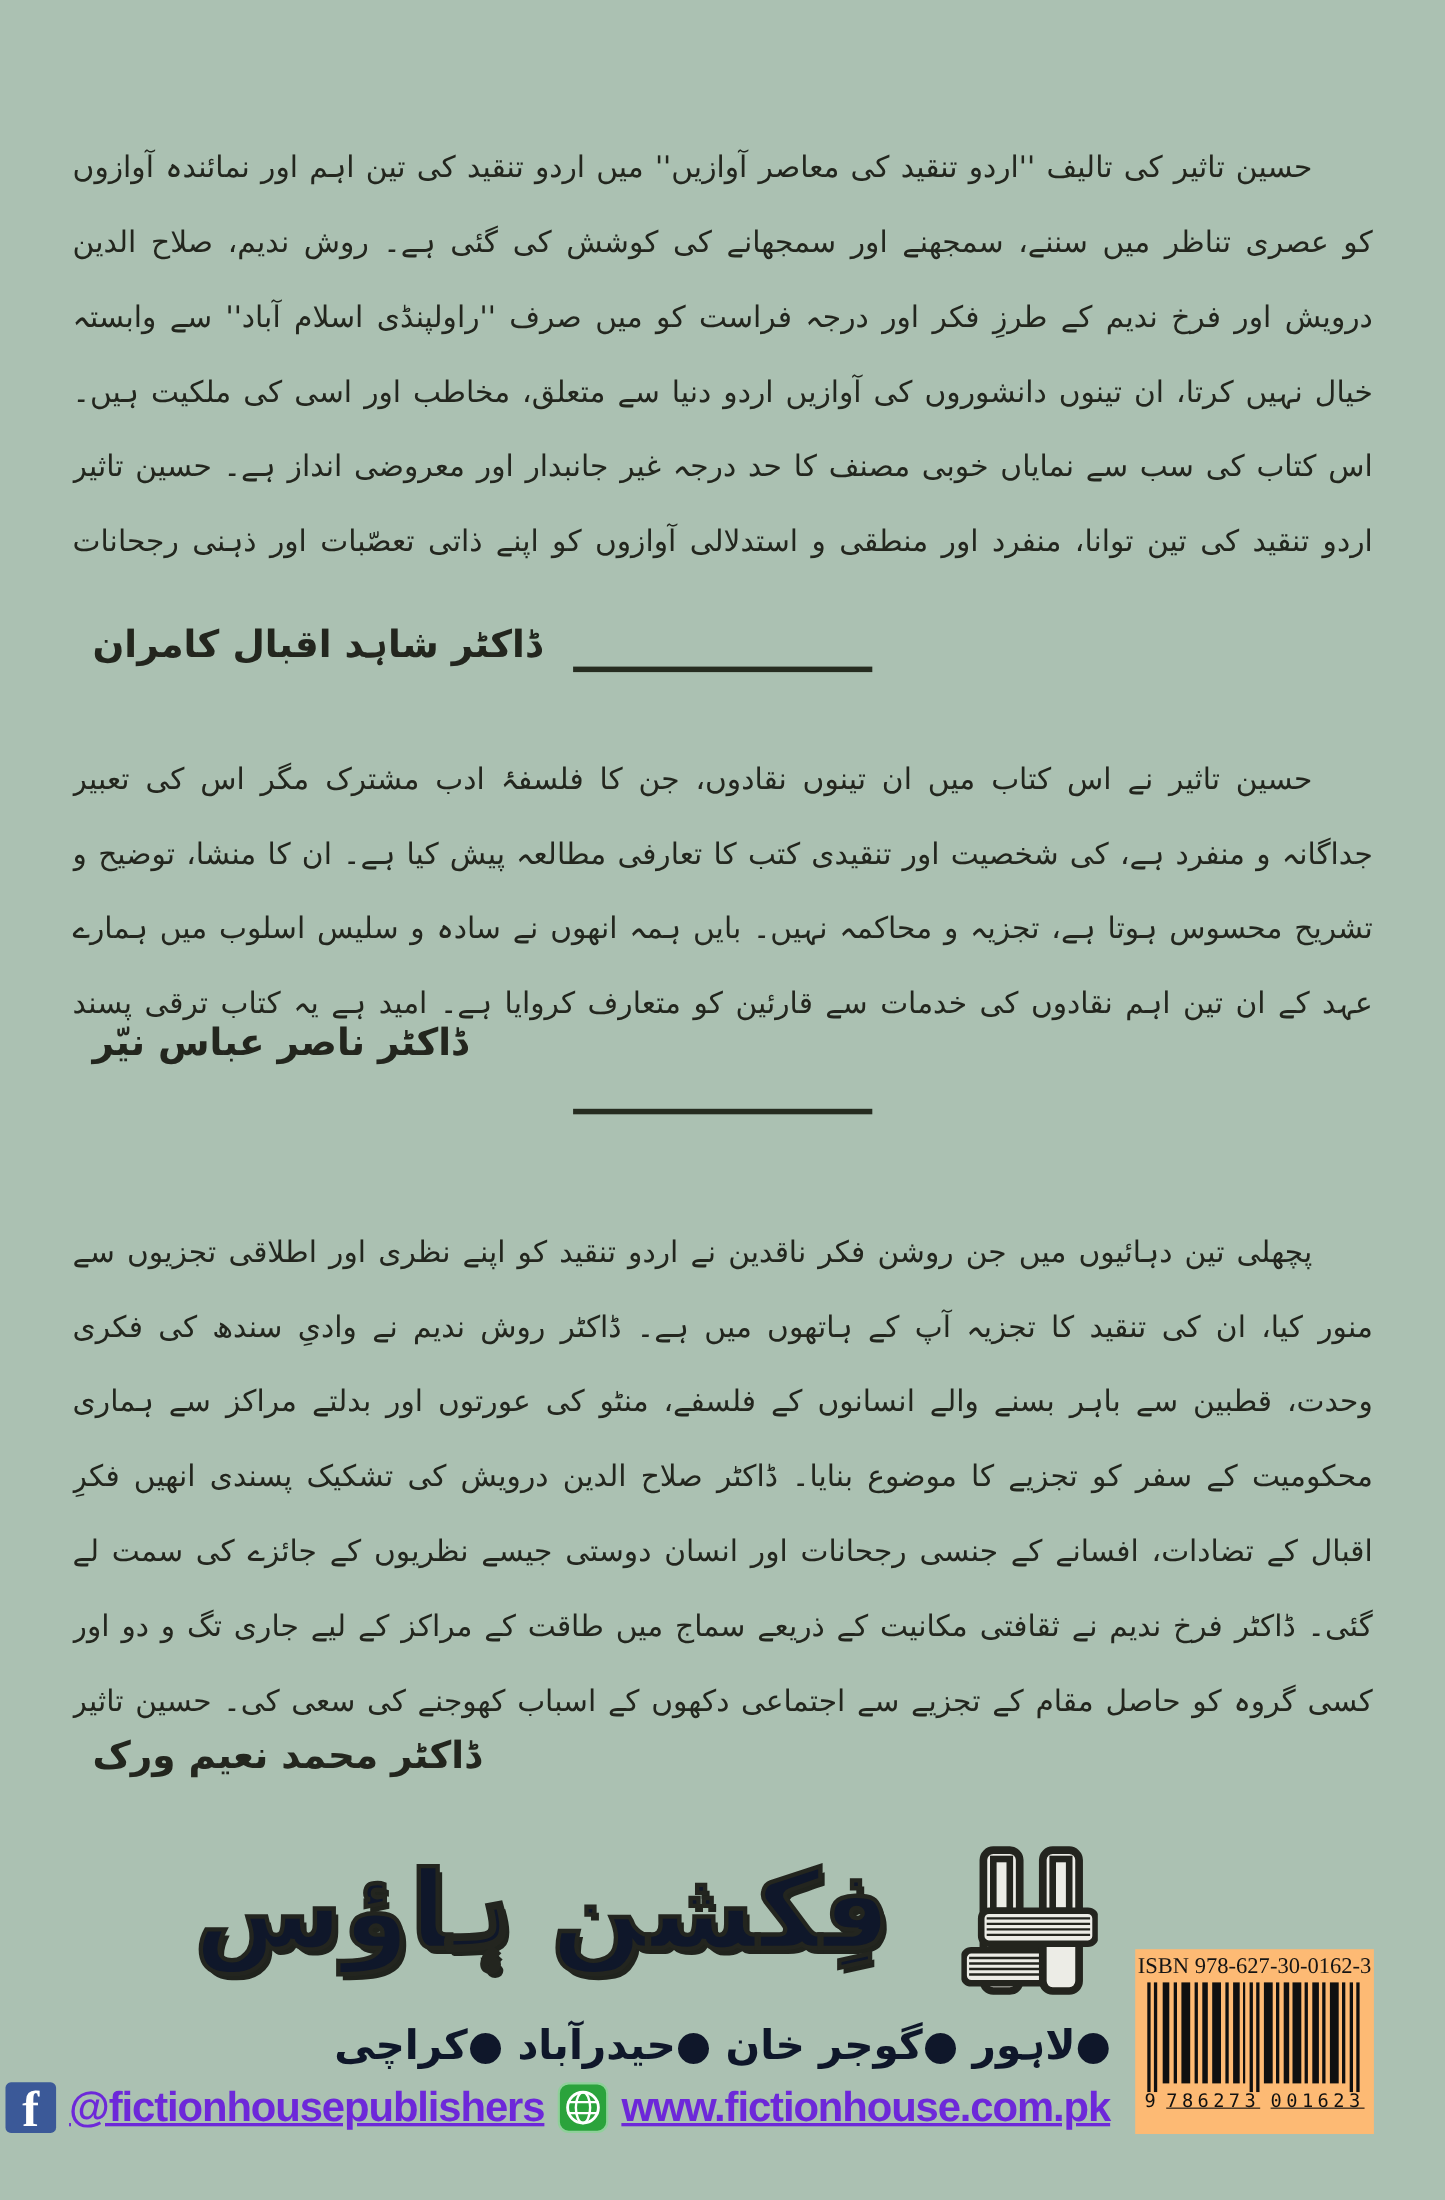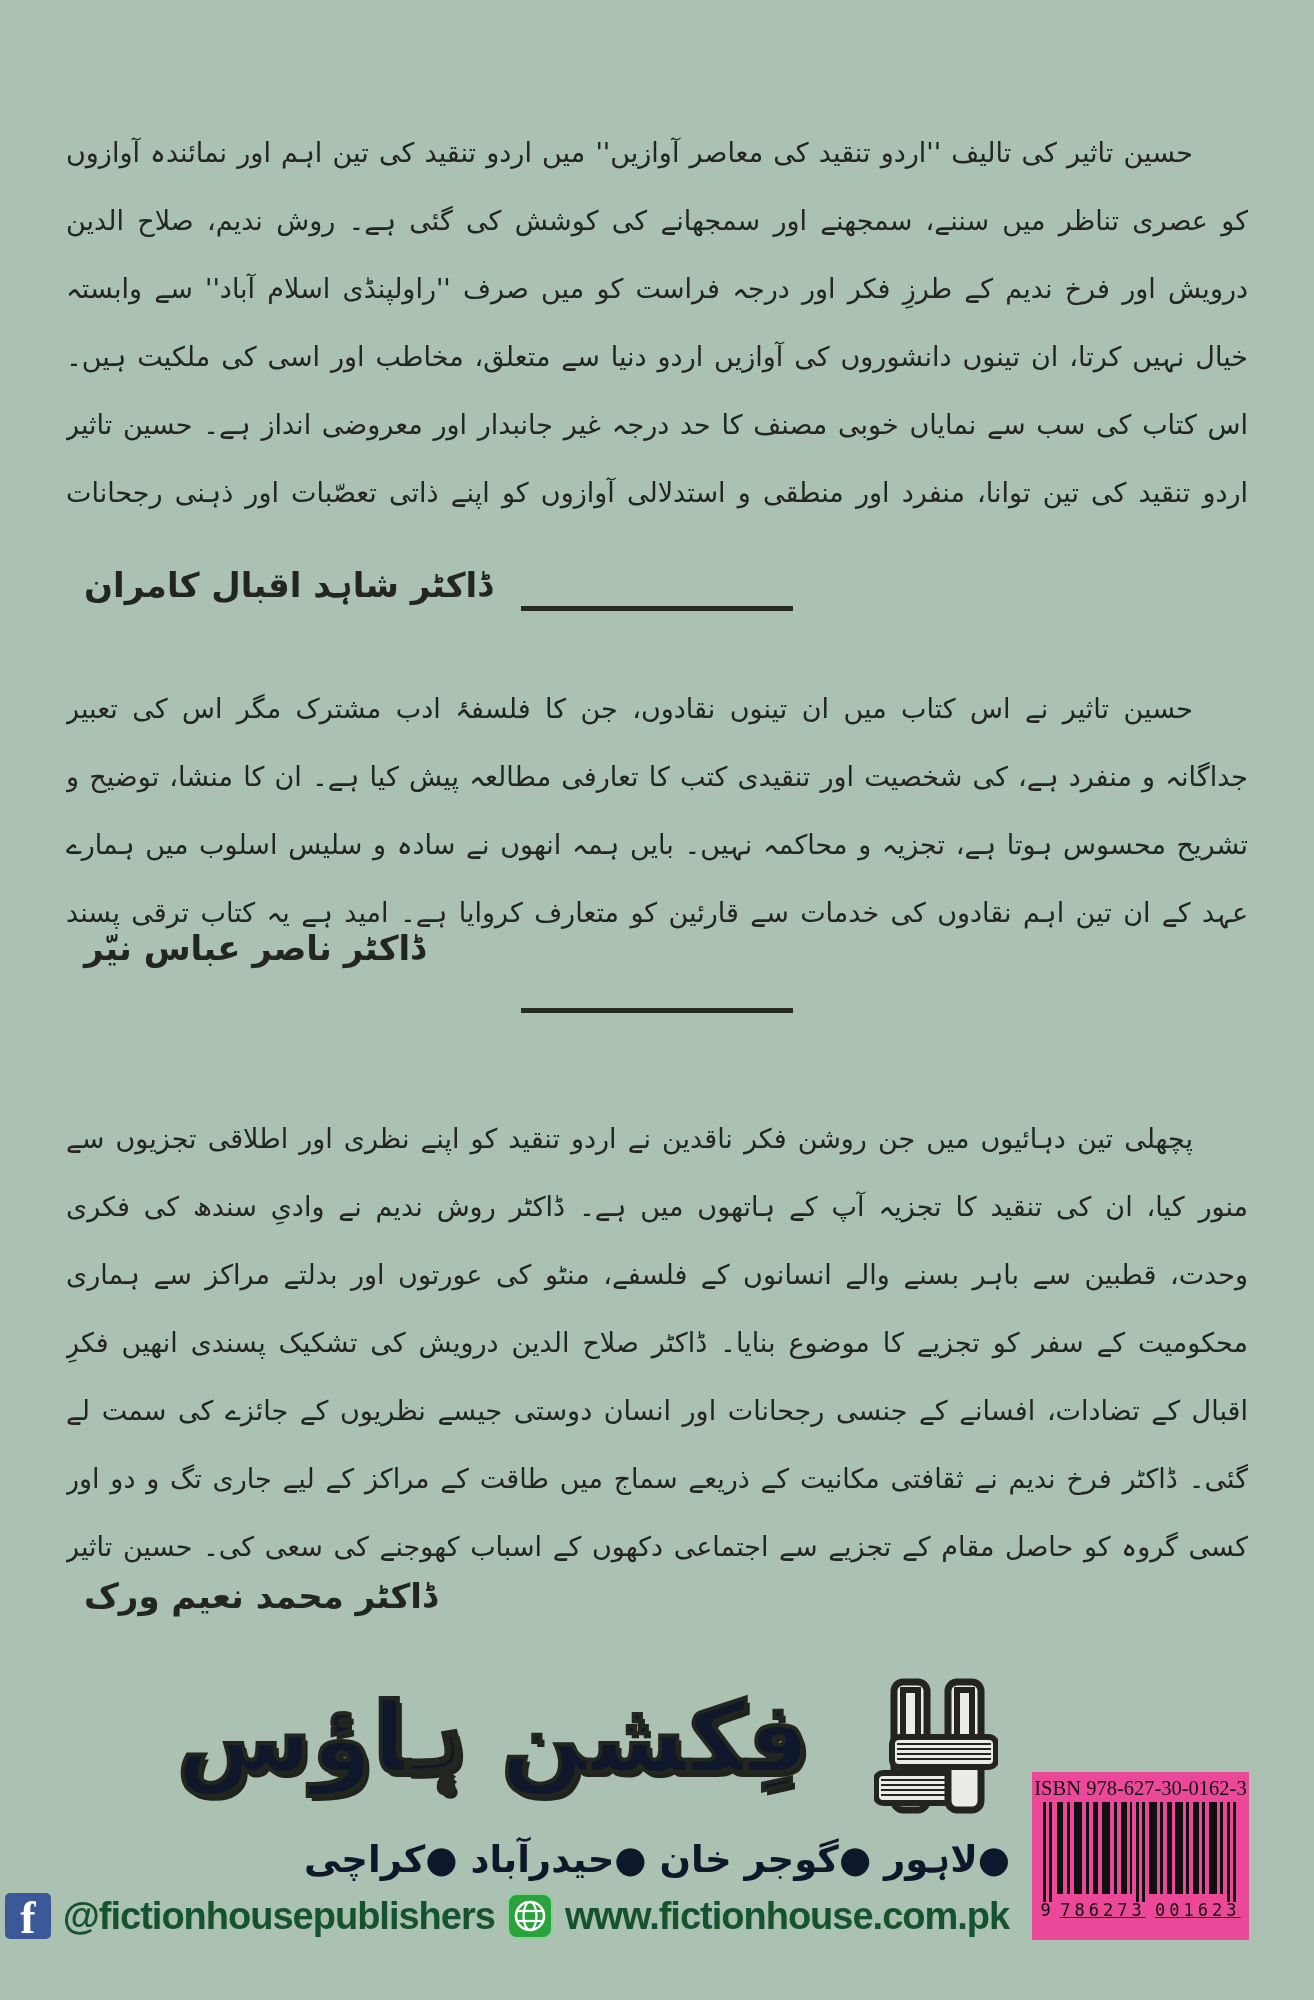--- a/index.html
+++ b/index.html
@@ -66,32 +66,32 @@
   .fb-badge{
     width:46px;height:46px;border-radius:5px;background:#3b5998;
     color:#ffffff;font-family:"Liberation Serif",serif;font-weight:bold;
     font-size:46px;line-height:50px;text-align:center;
     display:flex;align-items:flex-end;justify-content:center;
     overflow:hidden;
   }
   .fb-badge span{display:block;height:46px;}
   .contact-text{
     font-family:"Liberation Sans",sans-serif;
-    font-size:38px;font-weight:bold;color:#14532d;
-    letter-spacing:-1px;white-space:nowrap;
+    font-size:38px;font-weight:bold;color:#6d28d9;
+    letter-spacing:-1px;white-space:nowrap;text-decoration:underline;
   }
   .globe-badge{
     width:46px;height:46px;border-radius:10px;background:#2ba33c;
     display:flex;align-items:center;justify-content:center;
     border:2px solid #8fd09a;box-sizing:border-box;
   }
   
   .isbn-box{
     position:absolute;left:1032px;top:1772px;width:217px;height:168px;
-    background:#ec4899;
+    background:#fdba74;
     display:flex;flex-direction:column;align-items:center;
     direction:ltr;
   }
   .isbn-label{
     font-family:"Liberation Serif",serif;
     font-size:20.5px;color:#141414;margin-top:5px;
     white-space:nowrap;letter-spacing:0;
   }
   .isbn-bars{margin-top:2px;}
   .isbn-digits{

